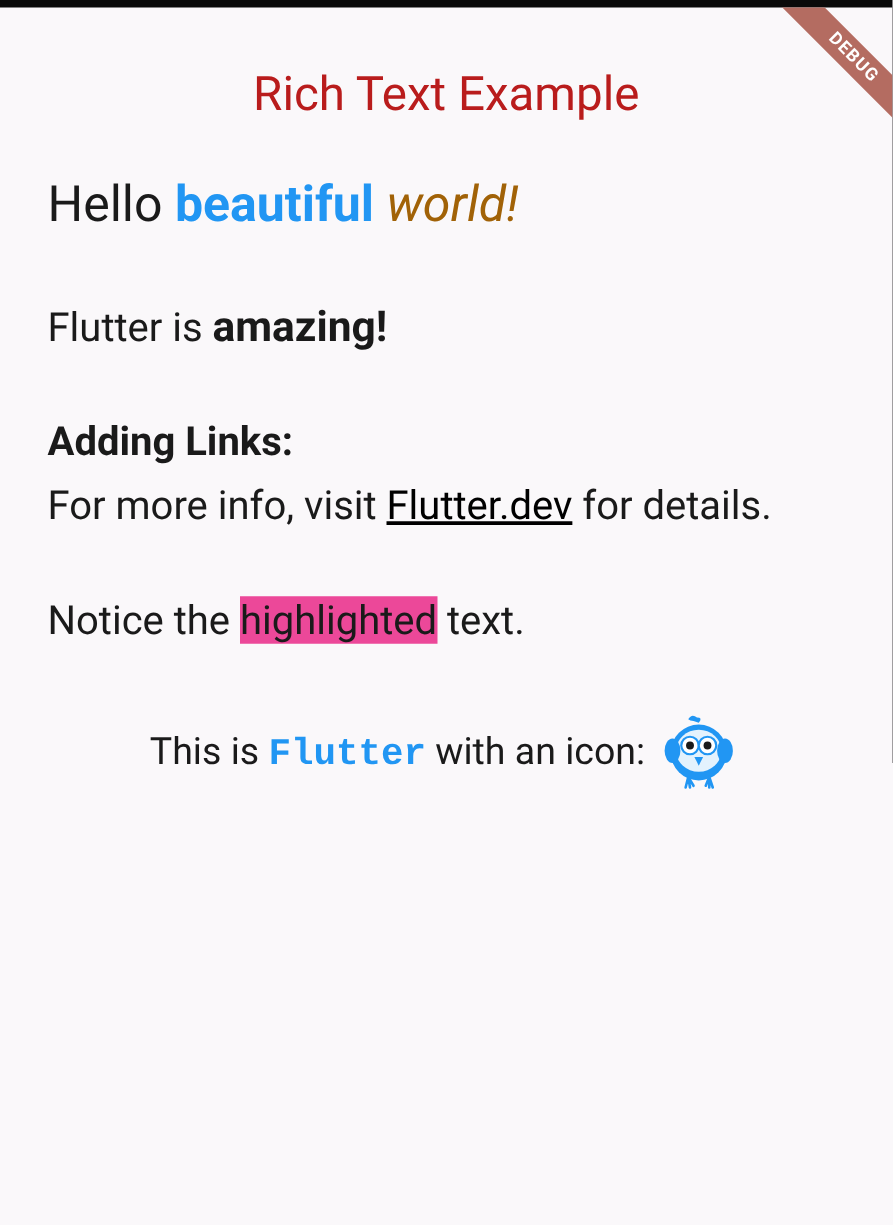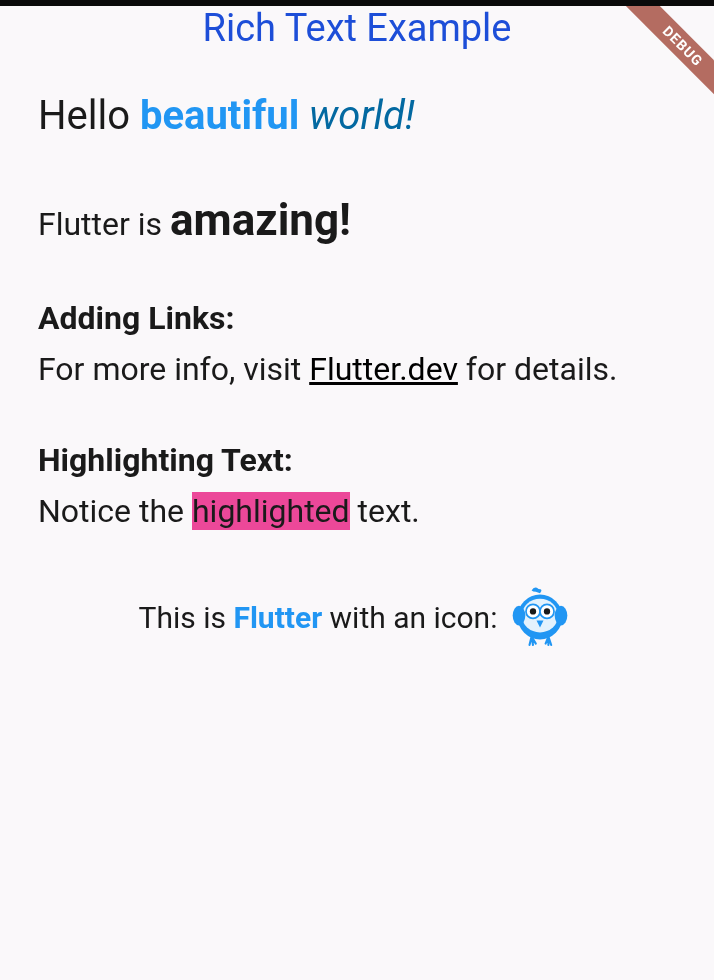--- a/index.html
+++ b/index.html
@@ -38,21 +38,22 @@
       letter-spacing: 1px;
       transform: rotate(45deg);
       transform-origin: center;
       z-index: 10;
     }
     
     .app-title {
       text-align: center;
       font-size: 38px;
       font-weight: 400;
-      color: #1d4ed8;
+      color: #b91c1c;
+      padding-top: 48px;
       padding-bottom: 40px;
     }
     
     .content {
       padding: 0 38px;
     }
     
     .section {
       margin-bottom: 50px;
     }
@@ -74,26 +75,26 @@
       font-size: 40px;
     }
     
     .blue-bold {
       color: #2196f3;
       font-weight: 700;
       margin-top: 45px;
     }
     
     .green-italic {
-      color: #0369a1;
+      color: #a16207;
       font-style: italic;
     }
     
     .amazing {
-      font-size: 44px;
+      font-size: 34px;
       font-weight: 700;
     }
     
     .link {
       color: #000000;
       text-decoration: underline;
     }
     
     .highlight {
       background-color: #ec4899;
@@ -108,20 +109,21 @@
     }
     
     .widget-text {
       font-size: 30px;
       color: #1a1a1a;
     }
     
     .flutter-blue {
       color: #2196f3;
       font-weight: 700;
+      font-family: Liberation Mono, monospace;
     }
     
     .dash-icon {
       width: 70px;
       height: 70px;
       display: inline-block;
     }
   </style>
 </head>
 <body>
@@ -147,21 +149,20 @@
     </div>
 
     <div class="section">
       <div class="section-title">Adding Links:</div>
       <div class="body-text">
         <span>For more info, visit </span><span class="link">Flutter.dev</span><span> for details.</span>
       </div>
     </div>
 
     <div class="section">
-      <div class="section-title">Highlighting Text:</div>
       <div class="body-text">
         <span>Notice the </span><span class="highlight">highlighted</span><span> text.</span>
       </div>
     </div>
 
     <div class="section">
       <div class="widget-row">
         <span class="widget-text">
           <span>This is </span><span class="flutter-blue">Flutter</span><span> with an icon: </span>
         </span>

